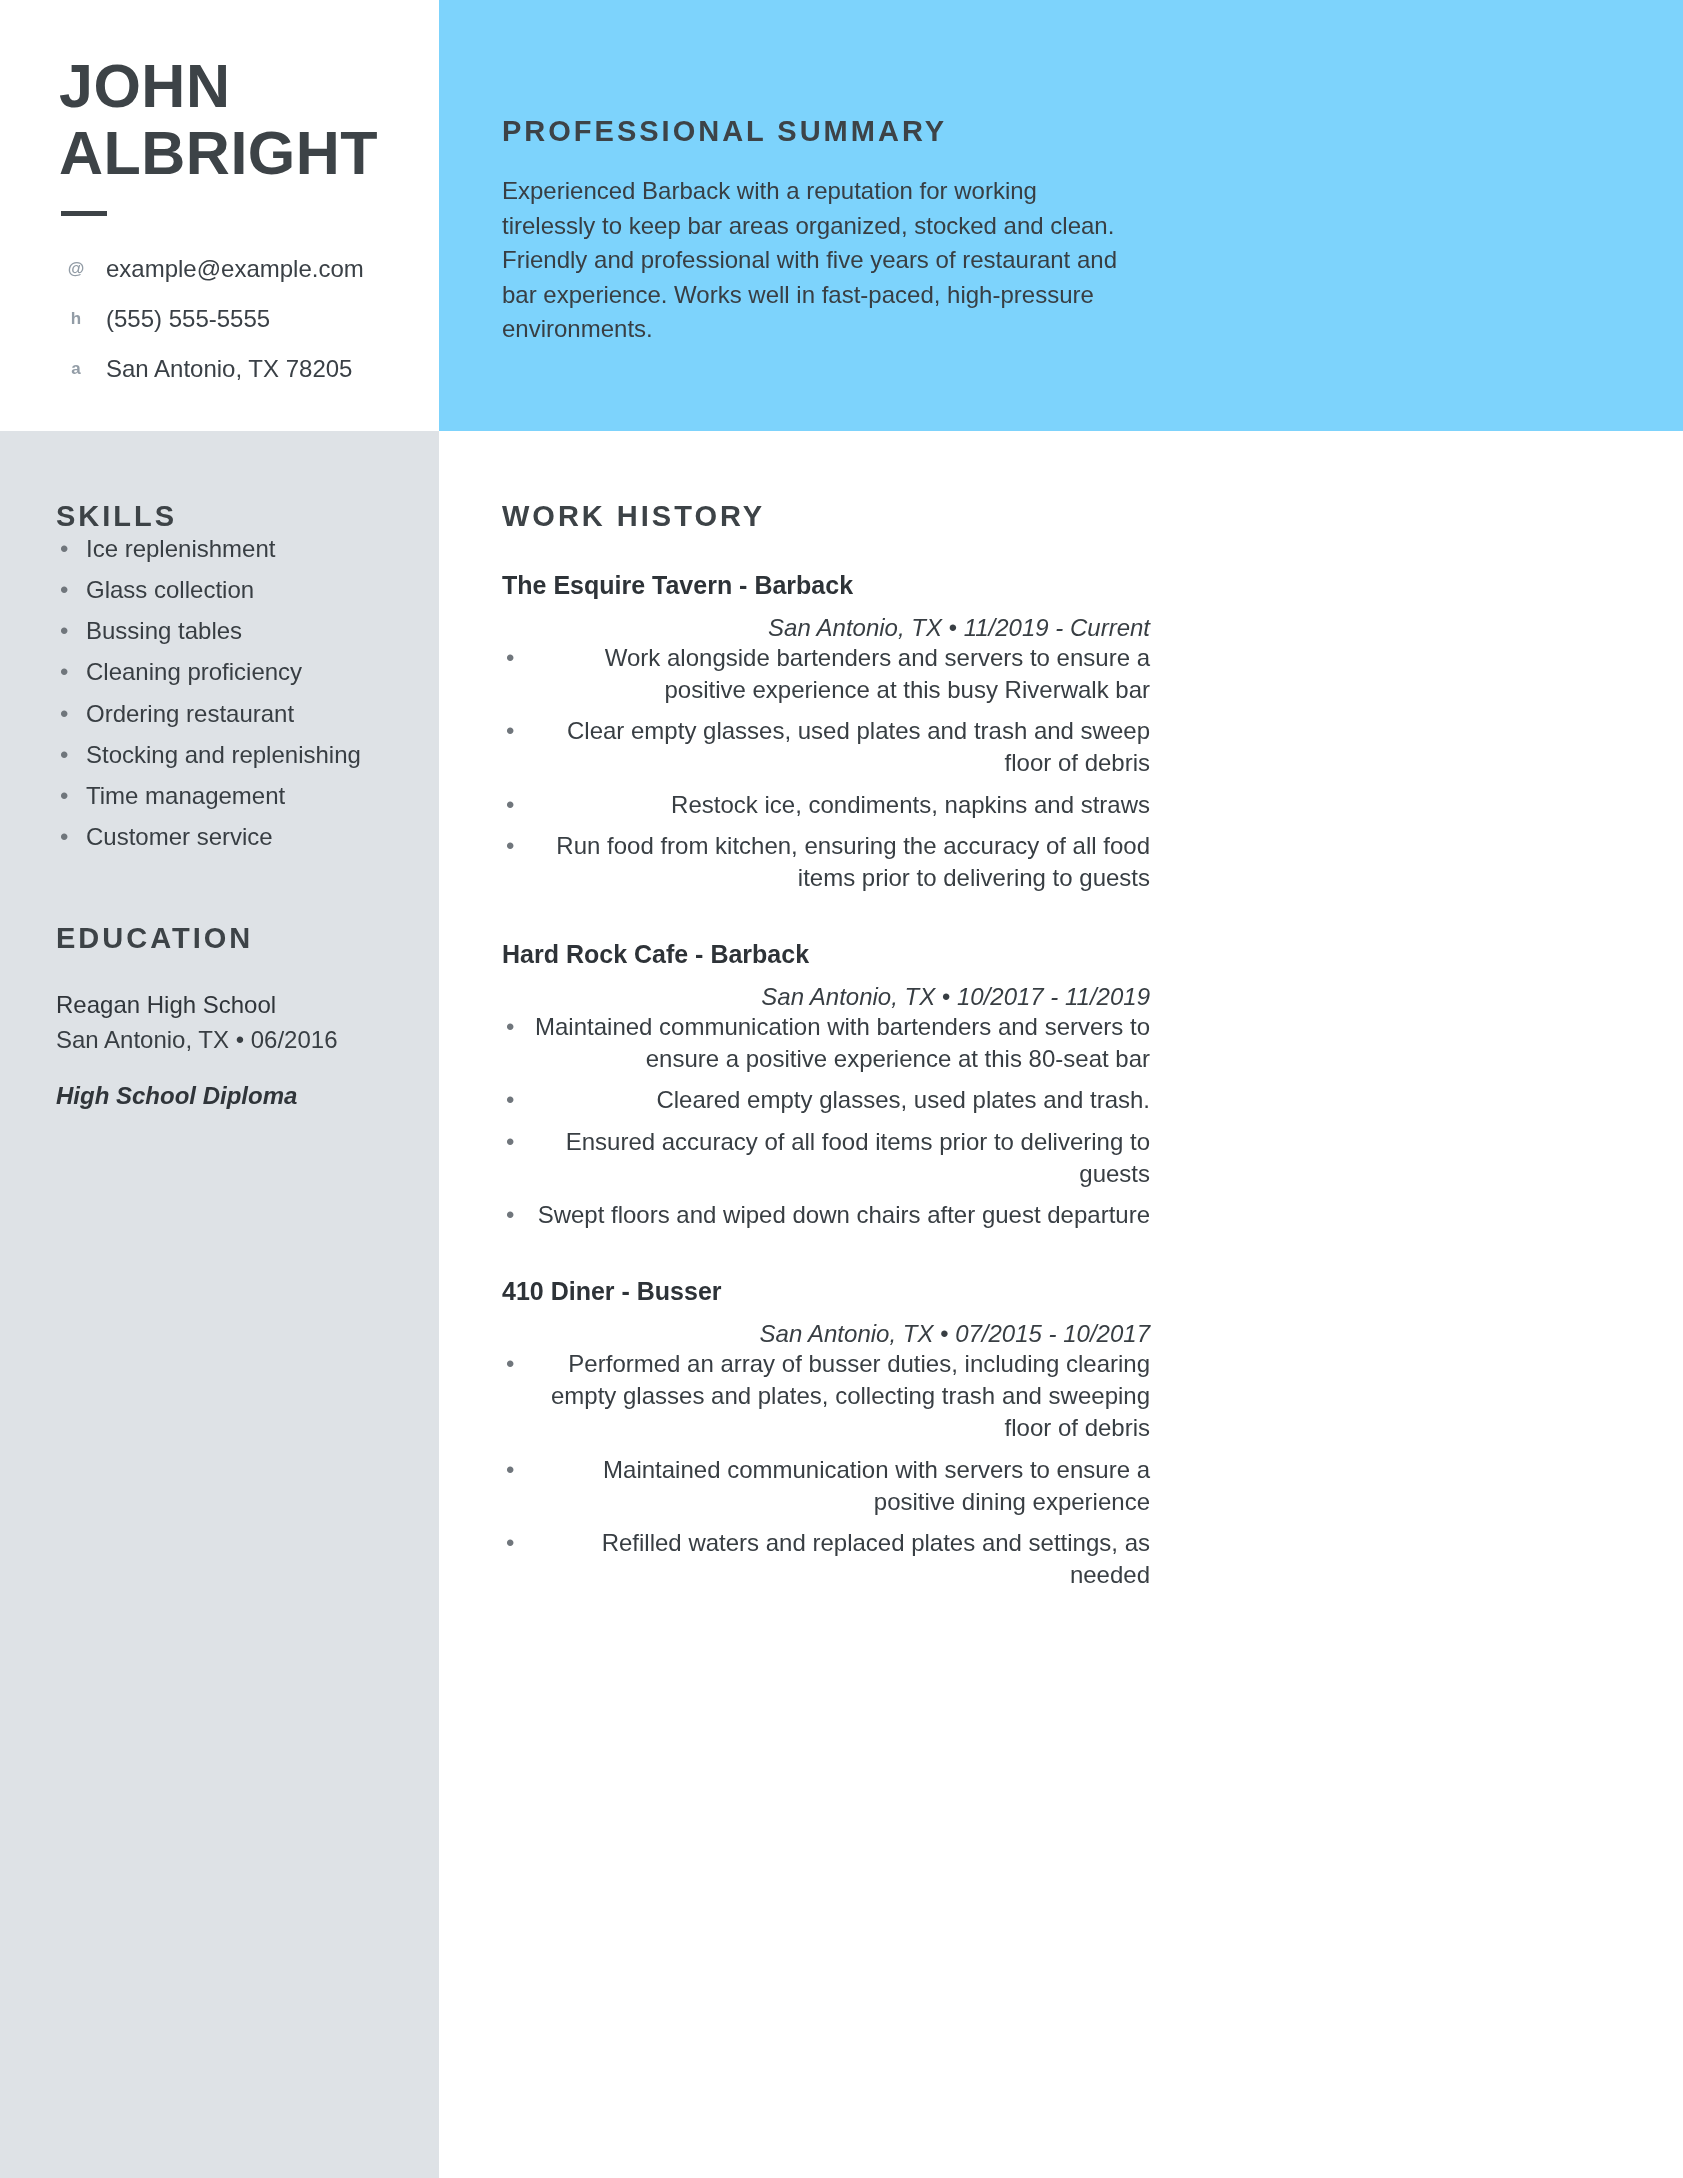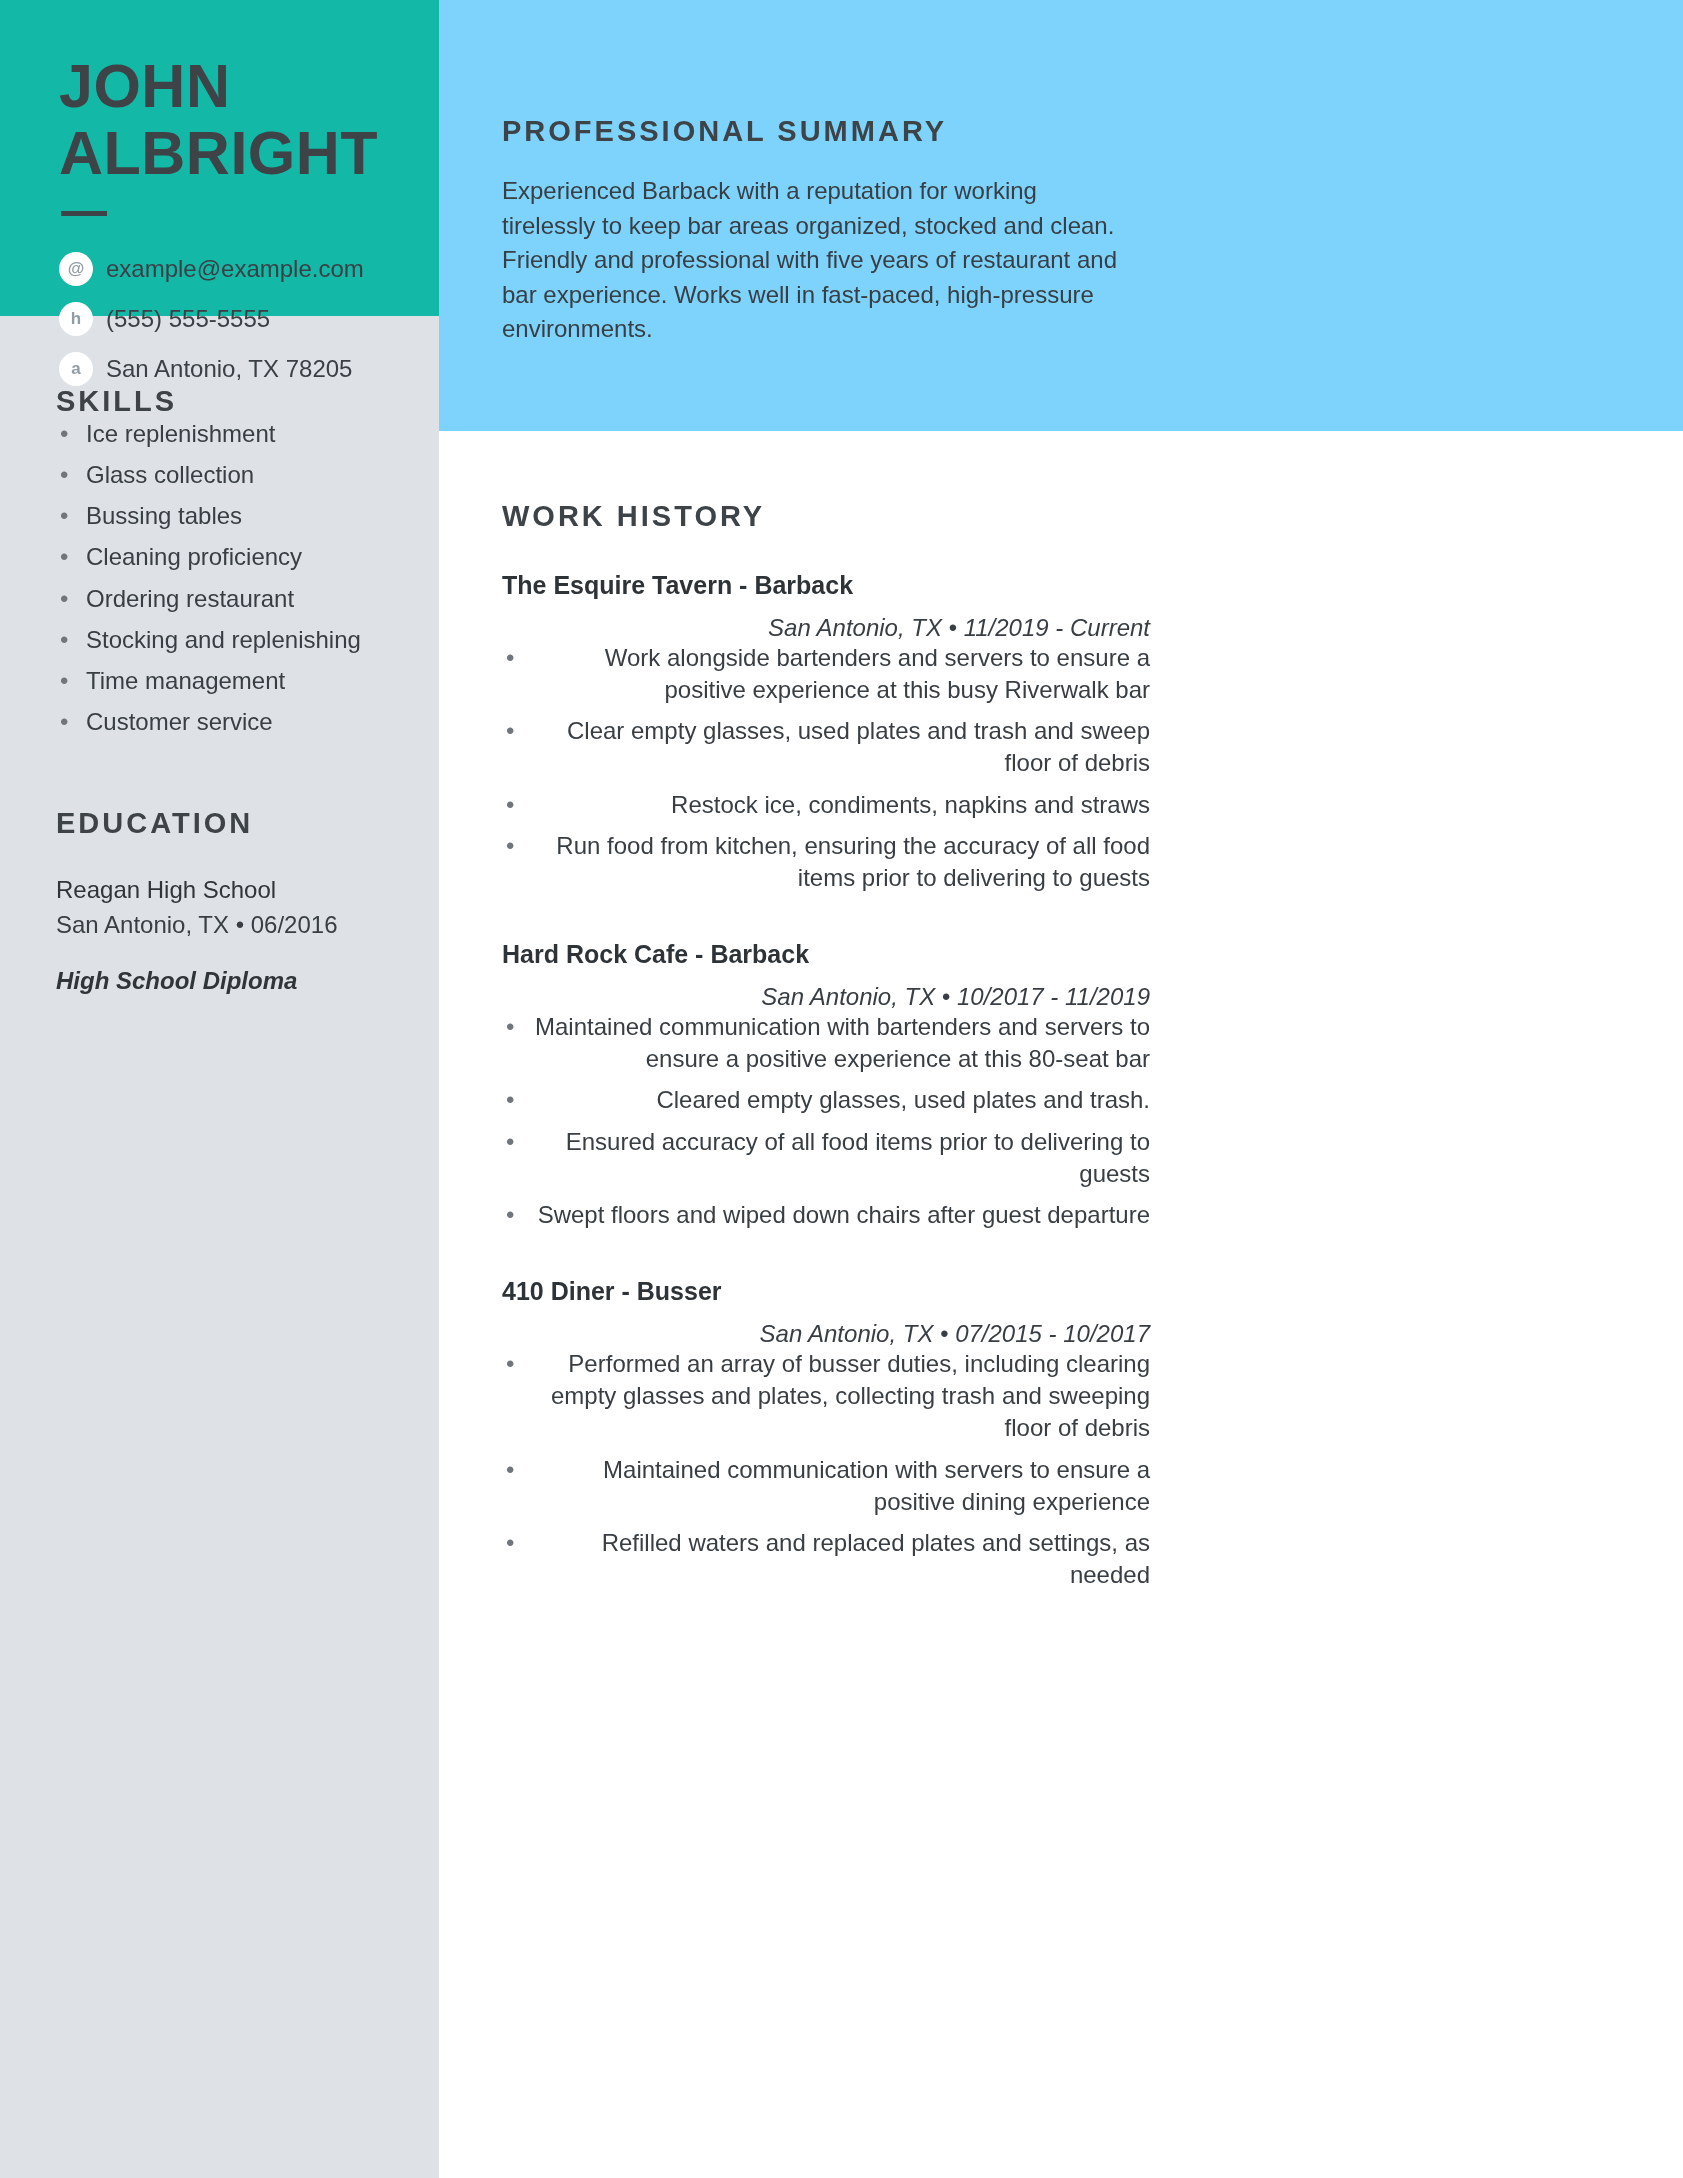--- a/index.html
+++ b/index.html
@@ -7,21 +7,21 @@
   body {
     width: 1683px;
     height: 2178px;
     font-family: "Liberation Sans", sans-serif;
     background: #ffffff;
   }
   .page { display: flex; width: 1683px; min-height: 2178px; }
 
   
   .sidebar { flex: 0 0 439px; width: 439px; display: flex; flex-direction: column; background: #dee2e6; }
-  .sidebar-top { background: #14b8a6; height: 316px; padding: 53px 34px 0 59px; }
+  .sidebar-top { background: #ffffff; height: 431px; padding: 53px 34px 0 59px; }
   .name { font-size: 61px; font-weight: bold; color: #3d4347; line-height: 1.1; letter-spacing: 0.5px; }
   .name-divider { width: 46px; height: 5px; background: #3d4347; margin: 24px 0 36px 2px; }
   .contact-row { display: flex; align-items: center; margin-bottom: 16px; }
   .contact-icon {
     width: 34px; height: 34px; flex: 0 0 34px; border-radius: 50%;
     background: #ffffff; color: #929ca6; display: flex; align-items: center; justify-content: center;
     font-size: 17px; font-weight: bold; margin-right: 13px;
   }
   .contact-text { font-size: 24px; color: #3a4046; }
 

